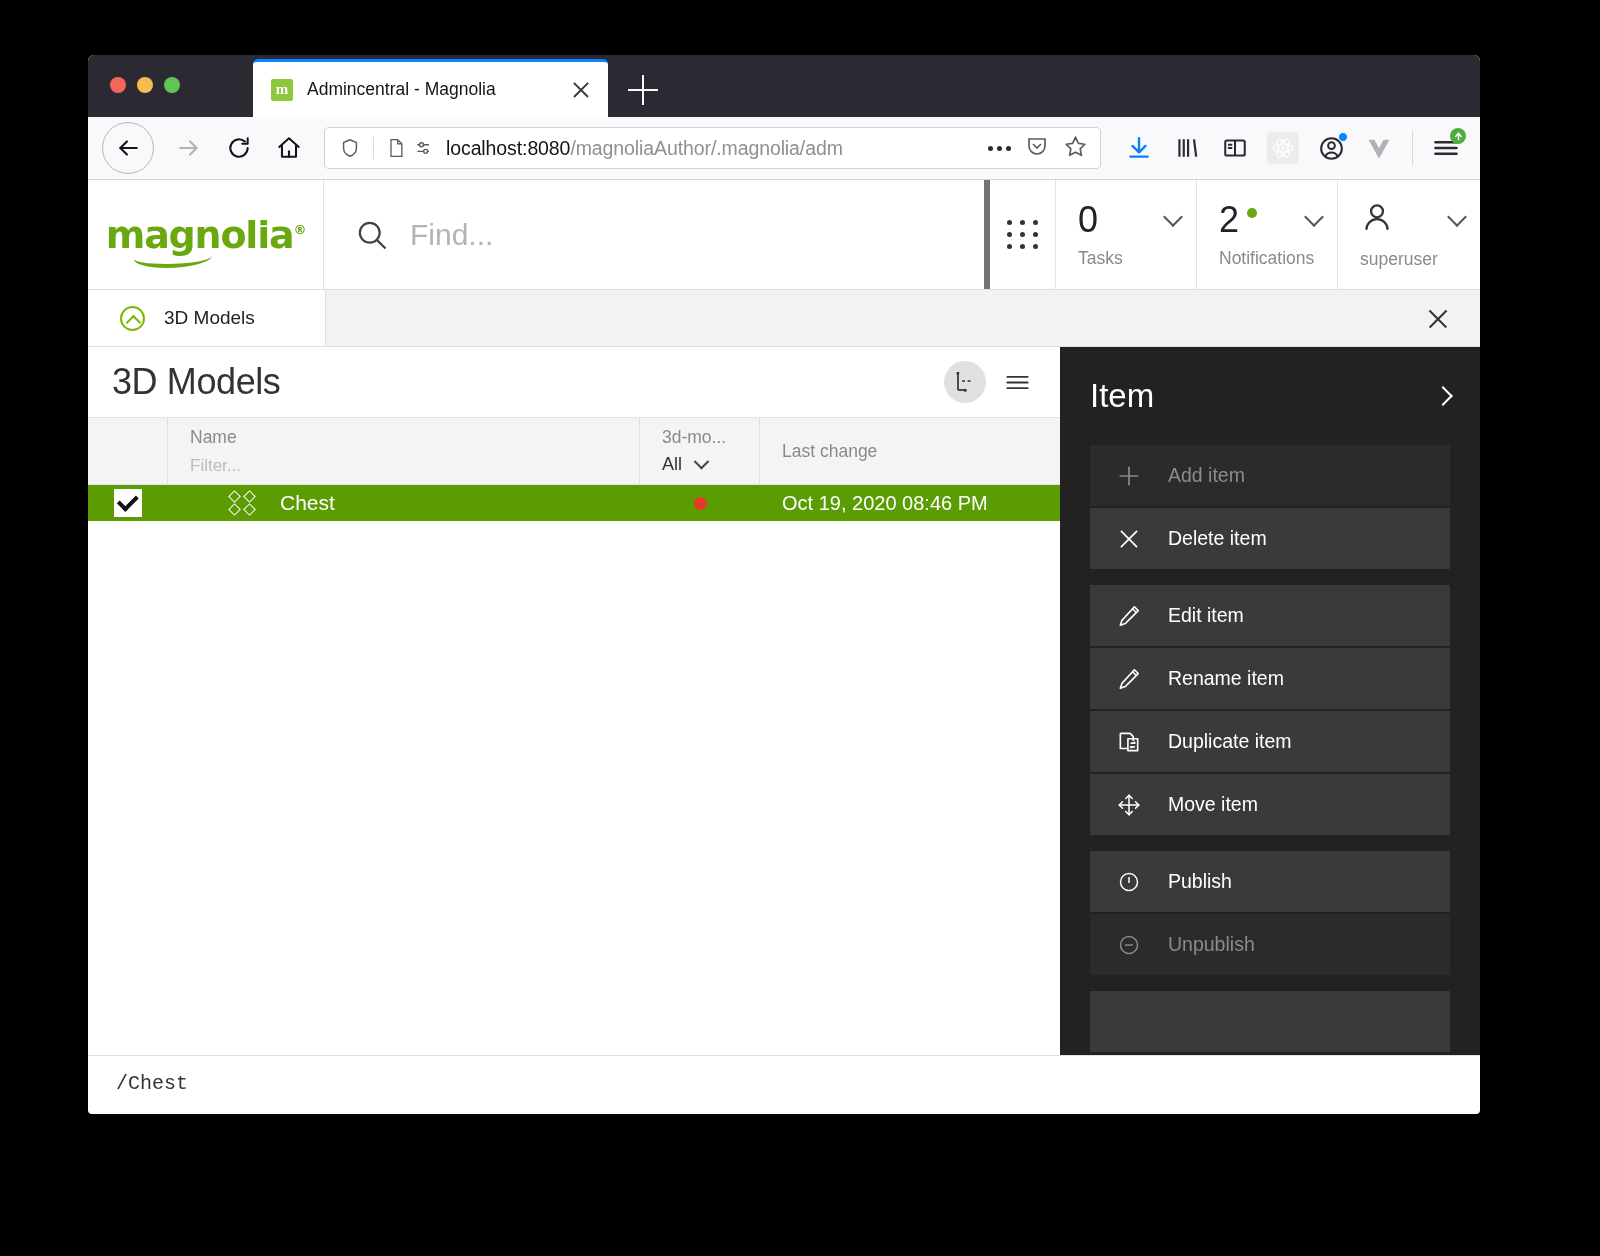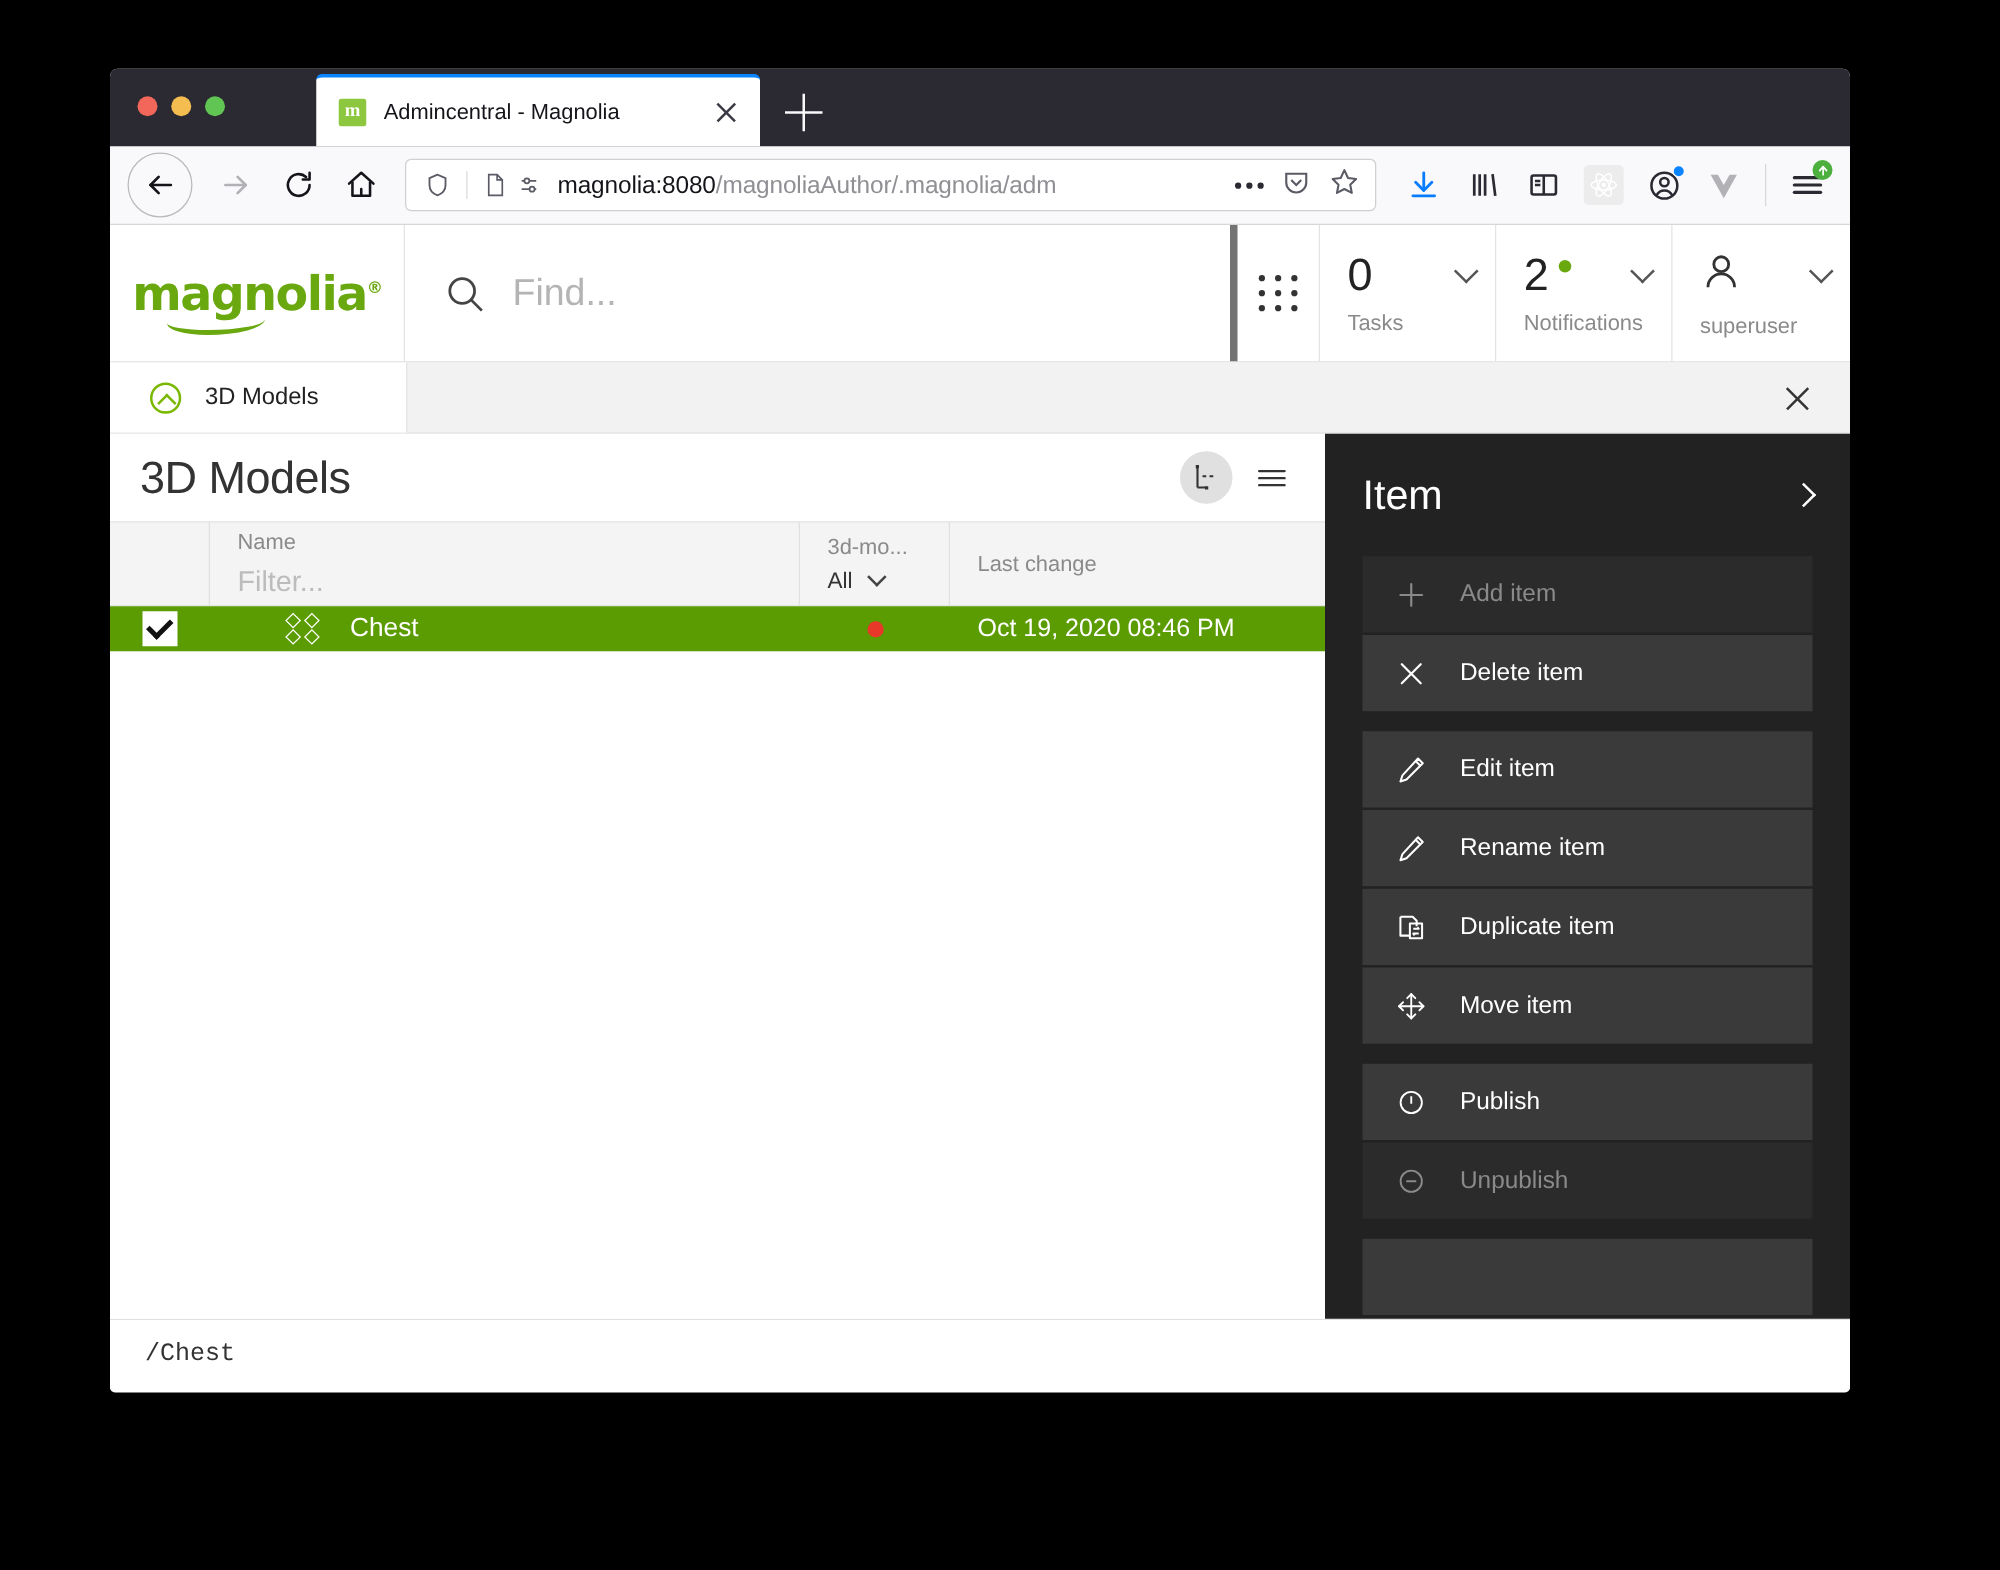--- a/index.html
+++ b/index.html
@@ -282,21 +282,21 @@
     padding-left: 22px;
     border-right: 1px solid #e0e0e0;
     position: relative;
   }
   .th:last-child { border-right: none; }
   .th.c-check { width: 80px; flex: 0 0 auto; }
   .th.c-name  { flex: 1 1 auto; min-width: 0; }
   .th.c-state { width: 120px; flex: 0 0 auto; }
   .th.c-date  { width: 300px; flex: 0 0 auto; }
   .th-label { font-size: 17.5px; color: #8a8a8a; }
-  .th-sub { font-size: 23px; color: #bcbcbc; margin-top: 8px; }
+  .th-sub { font-size: 17px; color: #bcbcbc; margin-top: 8px; }
   .th-select { font-size: 18px; color: #333; margin-top: 6px; display: flex; align-items: center; gap: 14px; cursor: pointer; }
   .mini-chev {
     width: 11px; height: 11px;
     border-right: 2px solid #444; border-bottom: 2px solid #444;
     transform: rotate(45deg) translate(-2px,-2px);
   }
 
   .row {
     height: 36px;
     background: #5a9c02;
@@ -438,21 +438,21 @@
       </span>
       <span class="url-icons" style="margin-left:8px">
         <svg width="20" height="22" viewBox="0 0 24 24" fill="none" stroke="#5b5b66" stroke-width="1.7">
           <line x1="4" y1="8" x2="18" y2="8"></line>
             <circle cx="9" cy="8" r="2.4" fill="#fff"></circle>
           <line x1="4" y1="16" x2="18" y2="16"></line>
             <circle cx="14" cy="16" r="2.4" fill="#fff"></circle>
         </svg>
       </span>
       <span class="url-text">
-        <b>magnolia:8080</b><span>/magnoliaAuthor/.magnolia/adm</span>
+        <b>localhost:8080</b><span>/magnoliaAuthor/.magnolia/adm</span>
       </span>
       <span class="url-right">
         <span class="dots3">
             <i></i>
             <i></i>
             <i></i>
           </span>
         <span>
           <svg width="24" height="24" viewBox="0 0 24 24" fill="none" stroke="#5b5b66" stroke-width="1.7">
             <path d="M4 5h16v7a8 8 0 0 1-16 0z"></path>

